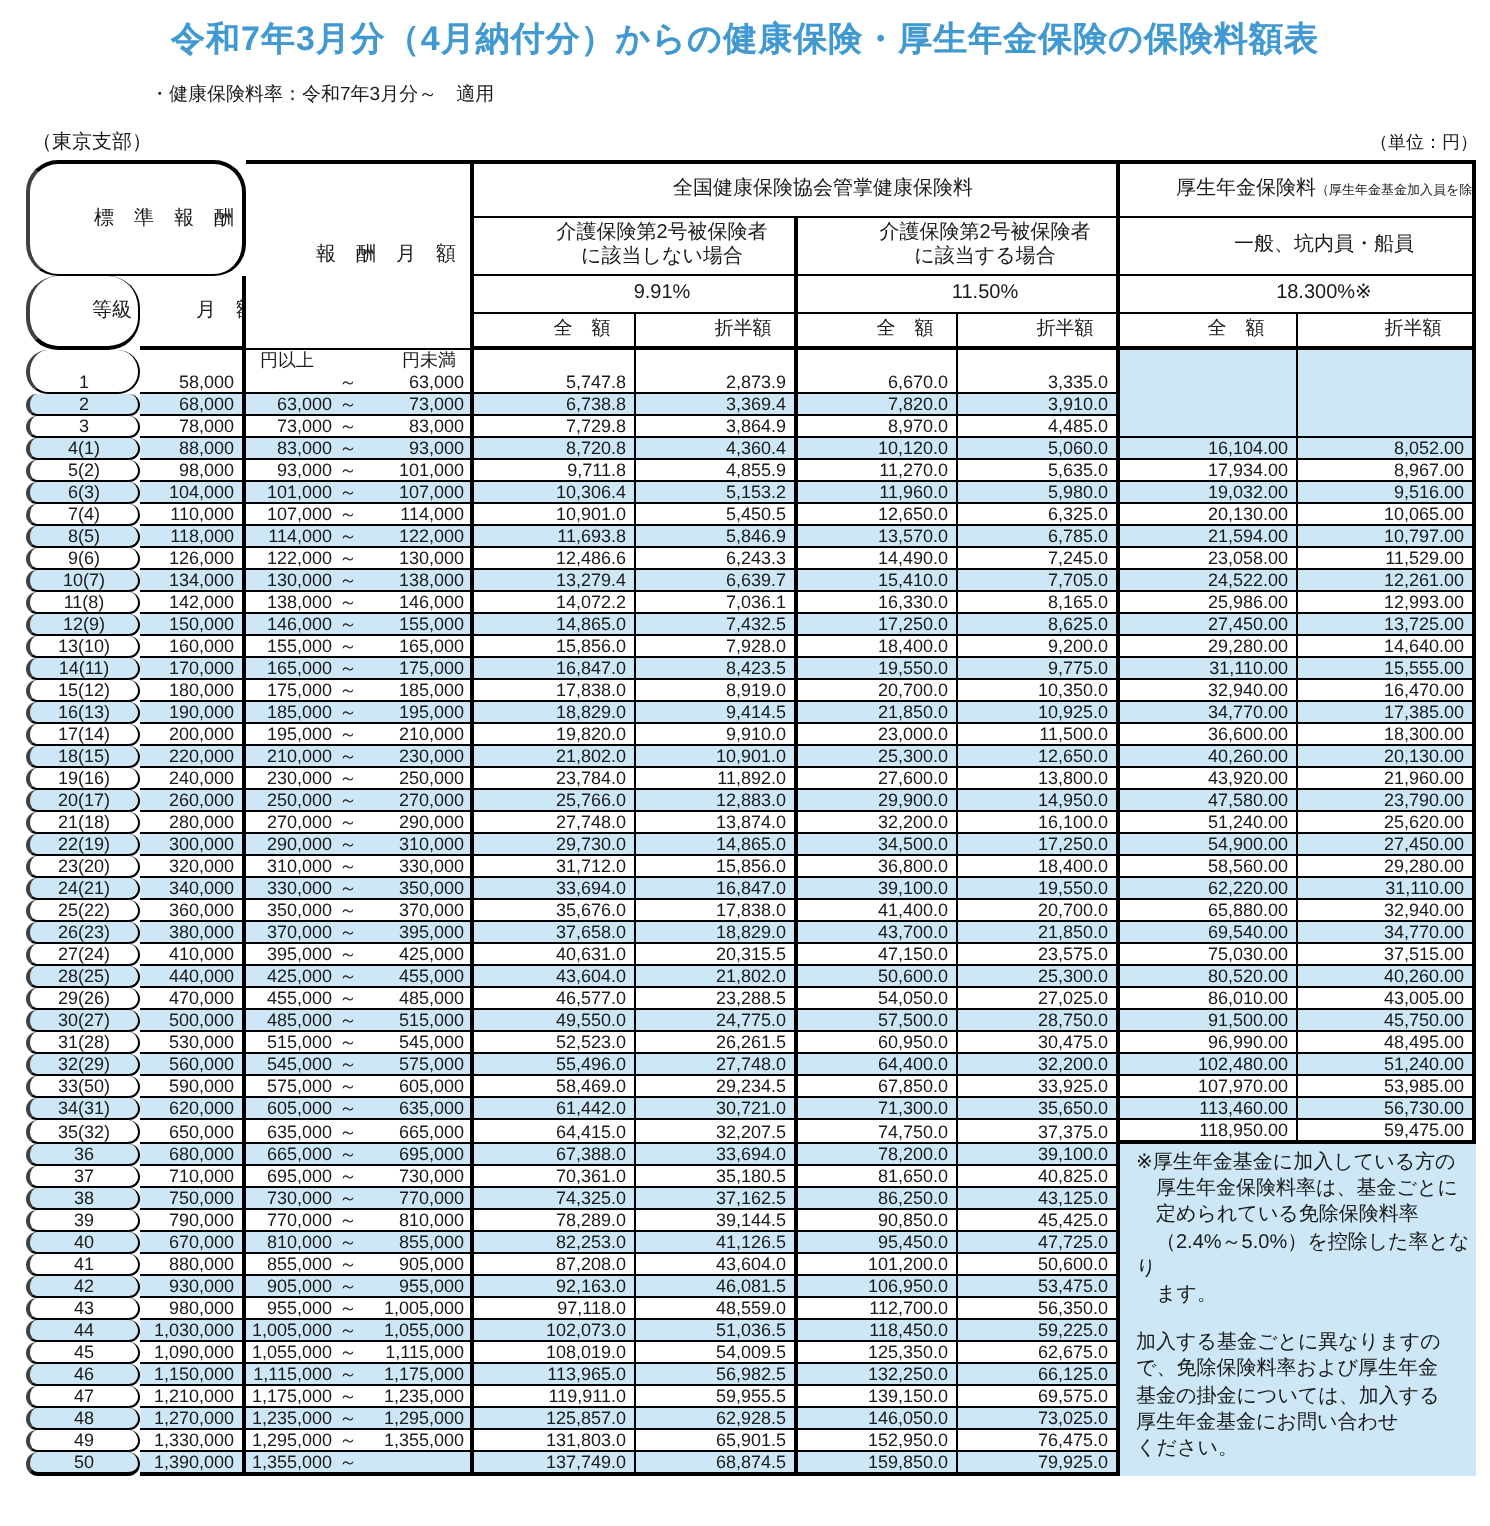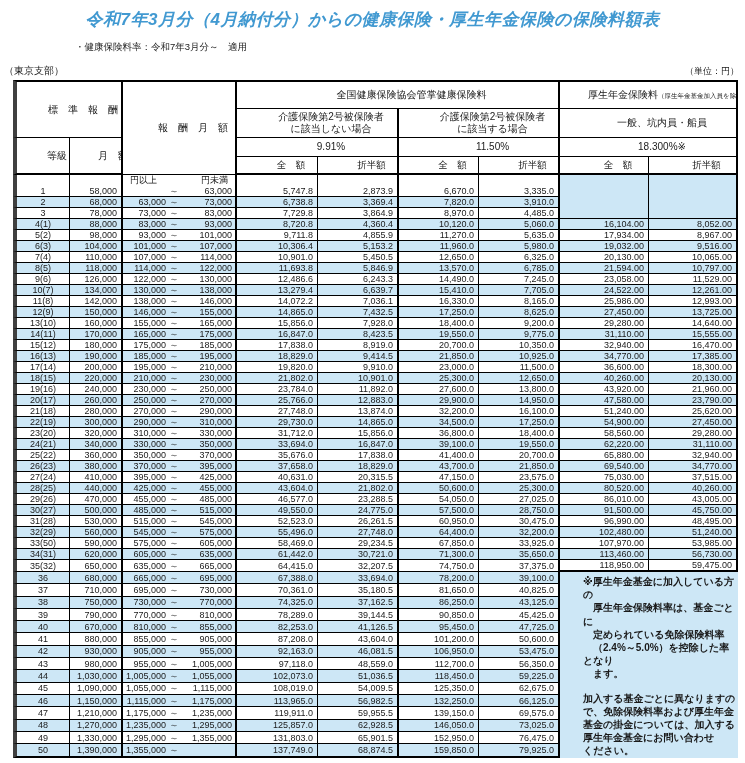--- a/index.html
+++ b/index.html
@@ -3,64 +3,64 @@
 <meta charset="utf-8">
 <style>
   html,body{margin:0;padding:0;}
   body{
     width:745px;height:763px;overflow:hidden;background:#ffffff;
     font-family:"Liberation Sans","DejaVu Sans",sans-serif;color:#1a1a1a;
     position:relative;
   }
   .title{
     margin-top:8px;text-align:center;font-size:17px;font-weight:bold;
-    color:#4199d1;letter-spacing:0.5px;font-style:italic;
+    color:#4199d1;letter-spacing:0.5px;
   }
   .bullets{
     margin:10px 0 0 75px;display:grid;grid-template-columns:187px auto;
     row-gap:5px;font-size:9.5px;color:#1a1a1a;
   }
   .meta{
     margin-top:10px;display:flex;justify-content:space-between;align-items:flex-end;
-    padding:0 6px 2px 4px;font-size:10px;
+    padding:0 6px 2px 16px;font-size:10px;
   }
   .meta .unit{font-size:9px;text-align:right;}
   table{
     margin-left:13px;width:725px;border-collapse:separate;border-spacing:0;
     table-layout:fixed;
   }
   td,th{
     border-right:1px solid #000;border-bottom:1px solid #000;
     font-weight:normal;overflow:hidden;white-space:nowrap;padding:0;
     font-size:9px;line-height:10px;
   }
   thead td{text-align:center;vertical-align:middle;font-size:10px;line-height:12px;padding-left:28px;}
   .ct2{border-top:2px solid #000;}
-  .cl2{border-left:4px solid #404040;}
+  .cl2{border-left:2px solid #404040;border-radius:16px;}
   .r2{border-right:2px solid #000;}
   .bb2{border-bottom:2px solid #000;}
   .h1{height:26px;}
   .h2{height:28px;}
   .h3{height:18px;}
   .h4{height:16px;font-size:9.5px;}
   .pension-note-small{font-size:6.5px;}
   tbody td{height:10px;}
   tr.first-row td{height:21px;vertical-align:bottom;}
   tr.blue td{background:#cde7f6;}
   td.pb{background:#cde7f6;}
   td.pb-nb{border-bottom:none;}
   td.c-grade{text-align:center;}
   td.c-num{text-align:right;padding-right:4px;}
   .range-line{display:flex;align-items:flex-end;}
   .range-line .lo{flex:1;text-align:right;}
   .range-line .tl{width:16px;text-align:center;}
   .range-line .hi{width:50px;text-align:right;padding-right:3px;}
   .range-labels{display:flex;justify-content:space-between;padding:0 7px;line-height:11px;}
   td.outside{border:none;background:#ffffff;vertical-align:top;}
-  .notes{padding:3px 0 0 23px;font-weight:bold;}
+  .notes{padding:3px 0 0 8px;}
   .note{white-space:pre-line;font-size:10px;line-height:13.2px;color:#1a1a1a;}
   .note + .note{margin-top:11px;}
 </style>
 </head>
 <body>
 
 <div class="title">令和7年3月分（4月納付分）からの健康保険・厚生年金保険の保険料額表</div>
 
 <div class="bullets">
   <span>・健康保険料率：令和7年3月分～　適用</span>

